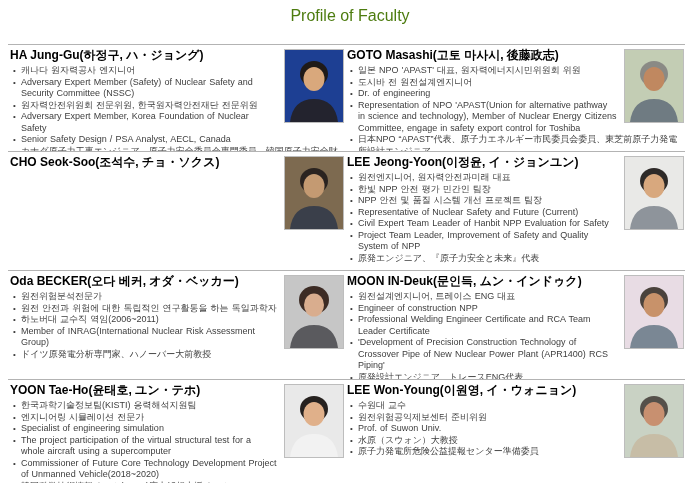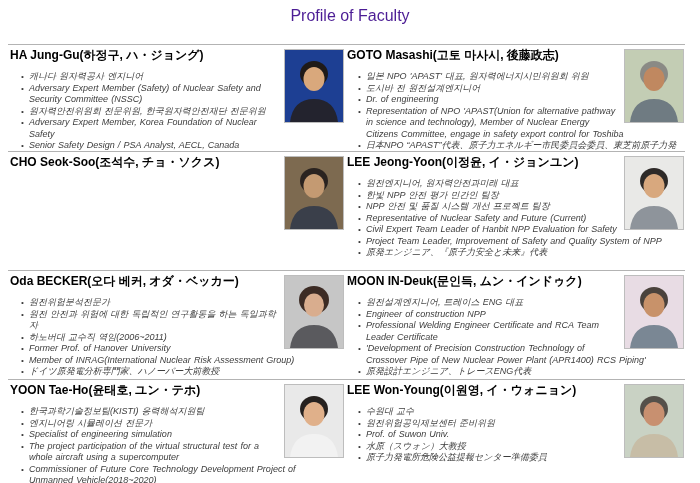--- a/index.html
+++ b/index.html
@@ -2,21 +2,21 @@
 <html><head>
 <meta charset="utf-8">
 <style>
   html,body{margin:0;padding:0;}
   body{
     width:700px;height:483px;background:#ffffff;position:relative;overflow:hidden;
     font-family:"Liberation Sans","DejaVu Sans",sans-serif;
   }
   .title{
     height:36px;box-sizing:border-box;padding-top:6px;
-    text-align:center;font-size:16px;line-height:20px;color:#4c1d95;
+    text-align:center;font-size:16px;line-height:20px;color:#4d7c0f;
   }
   .grid{
     display:grid;
     grid-template-columns:337px 340px;
     grid-template-rows:107px 119px 109px 107px;
     grid-auto-flow:column;
     padding:8px 8px;
   }
   .profile{
     border-top:1px solid #b3b3b3;
@@ -29,21 +29,21 @@
     width:58px;height:72px;
     border:1px solid #bdbdbd;
     margin:1px 1px 3px 7px;
     background:#ddd;
   }
   .photo svg{display:block;width:100%;height:100%;}
   h2{
     margin:0 0 2px 0;
     font-size:12px;line-height:15px;font-weight:bold;color:#000;
   }
-  ul{margin:8px;padding:0;list-style:none;font-style:italic;}
+  ul{margin:0;padding:0;list-style:none;}
   li{
     position:relative;
     padding-left:11px;
     font-size:9px;line-height:11.5px;color:#3d3d3d;
     word-spacing:0.6px;
   }
   li::before{
     content:"\2022";
     position:absolute;left:3px;top:0;
     font-size:8px;color:#3d3d3d;
@@ -101,21 +101,20 @@
         <ellipse cx="29" cy="24" rx="15" ry="14" fill="#3c2b24"></ellipse>
         <ellipse cx="29" cy="29" rx="10" ry="11.5" fill="#d9ad8e"></ellipse>
         <path d="M5 72 Q8 49 29 49 Q50 49 53 72 Z" fill="#5a5a5e"></path>
       </svg>
     </div>
     <h2>Oda BECKER(오다 베커, オダ・ベッカー)</h2>
     <ul>
         <li>원전위험분석전문가</li>
         <li>원전 안전과 위험에 대한 독립적인 연구활동을 하는 독일과학자</li>
         <li>하노버대 교수직 역임(2006~2011)</li>
-        <li>Former Prof. of Hanover University</li>
         <li>Member of INRAG(International Nuclear Risk Assessment Group)</li>
         <li>ドイツ原発電分析専門家、ハノーバー大前教授</li>
       </ul>
   </section>
 
   <section class="profile">
     <div class="photo">
       <svg viewBox="0 0 58 72" preserveAspectRatio="none">
         <rect x="0" y="0" width="58" height="72" fill="#e9e9e9"></rect>
         <ellipse cx="29" cy="24" rx="14" ry="13" fill="#26211f"></ellipse>

